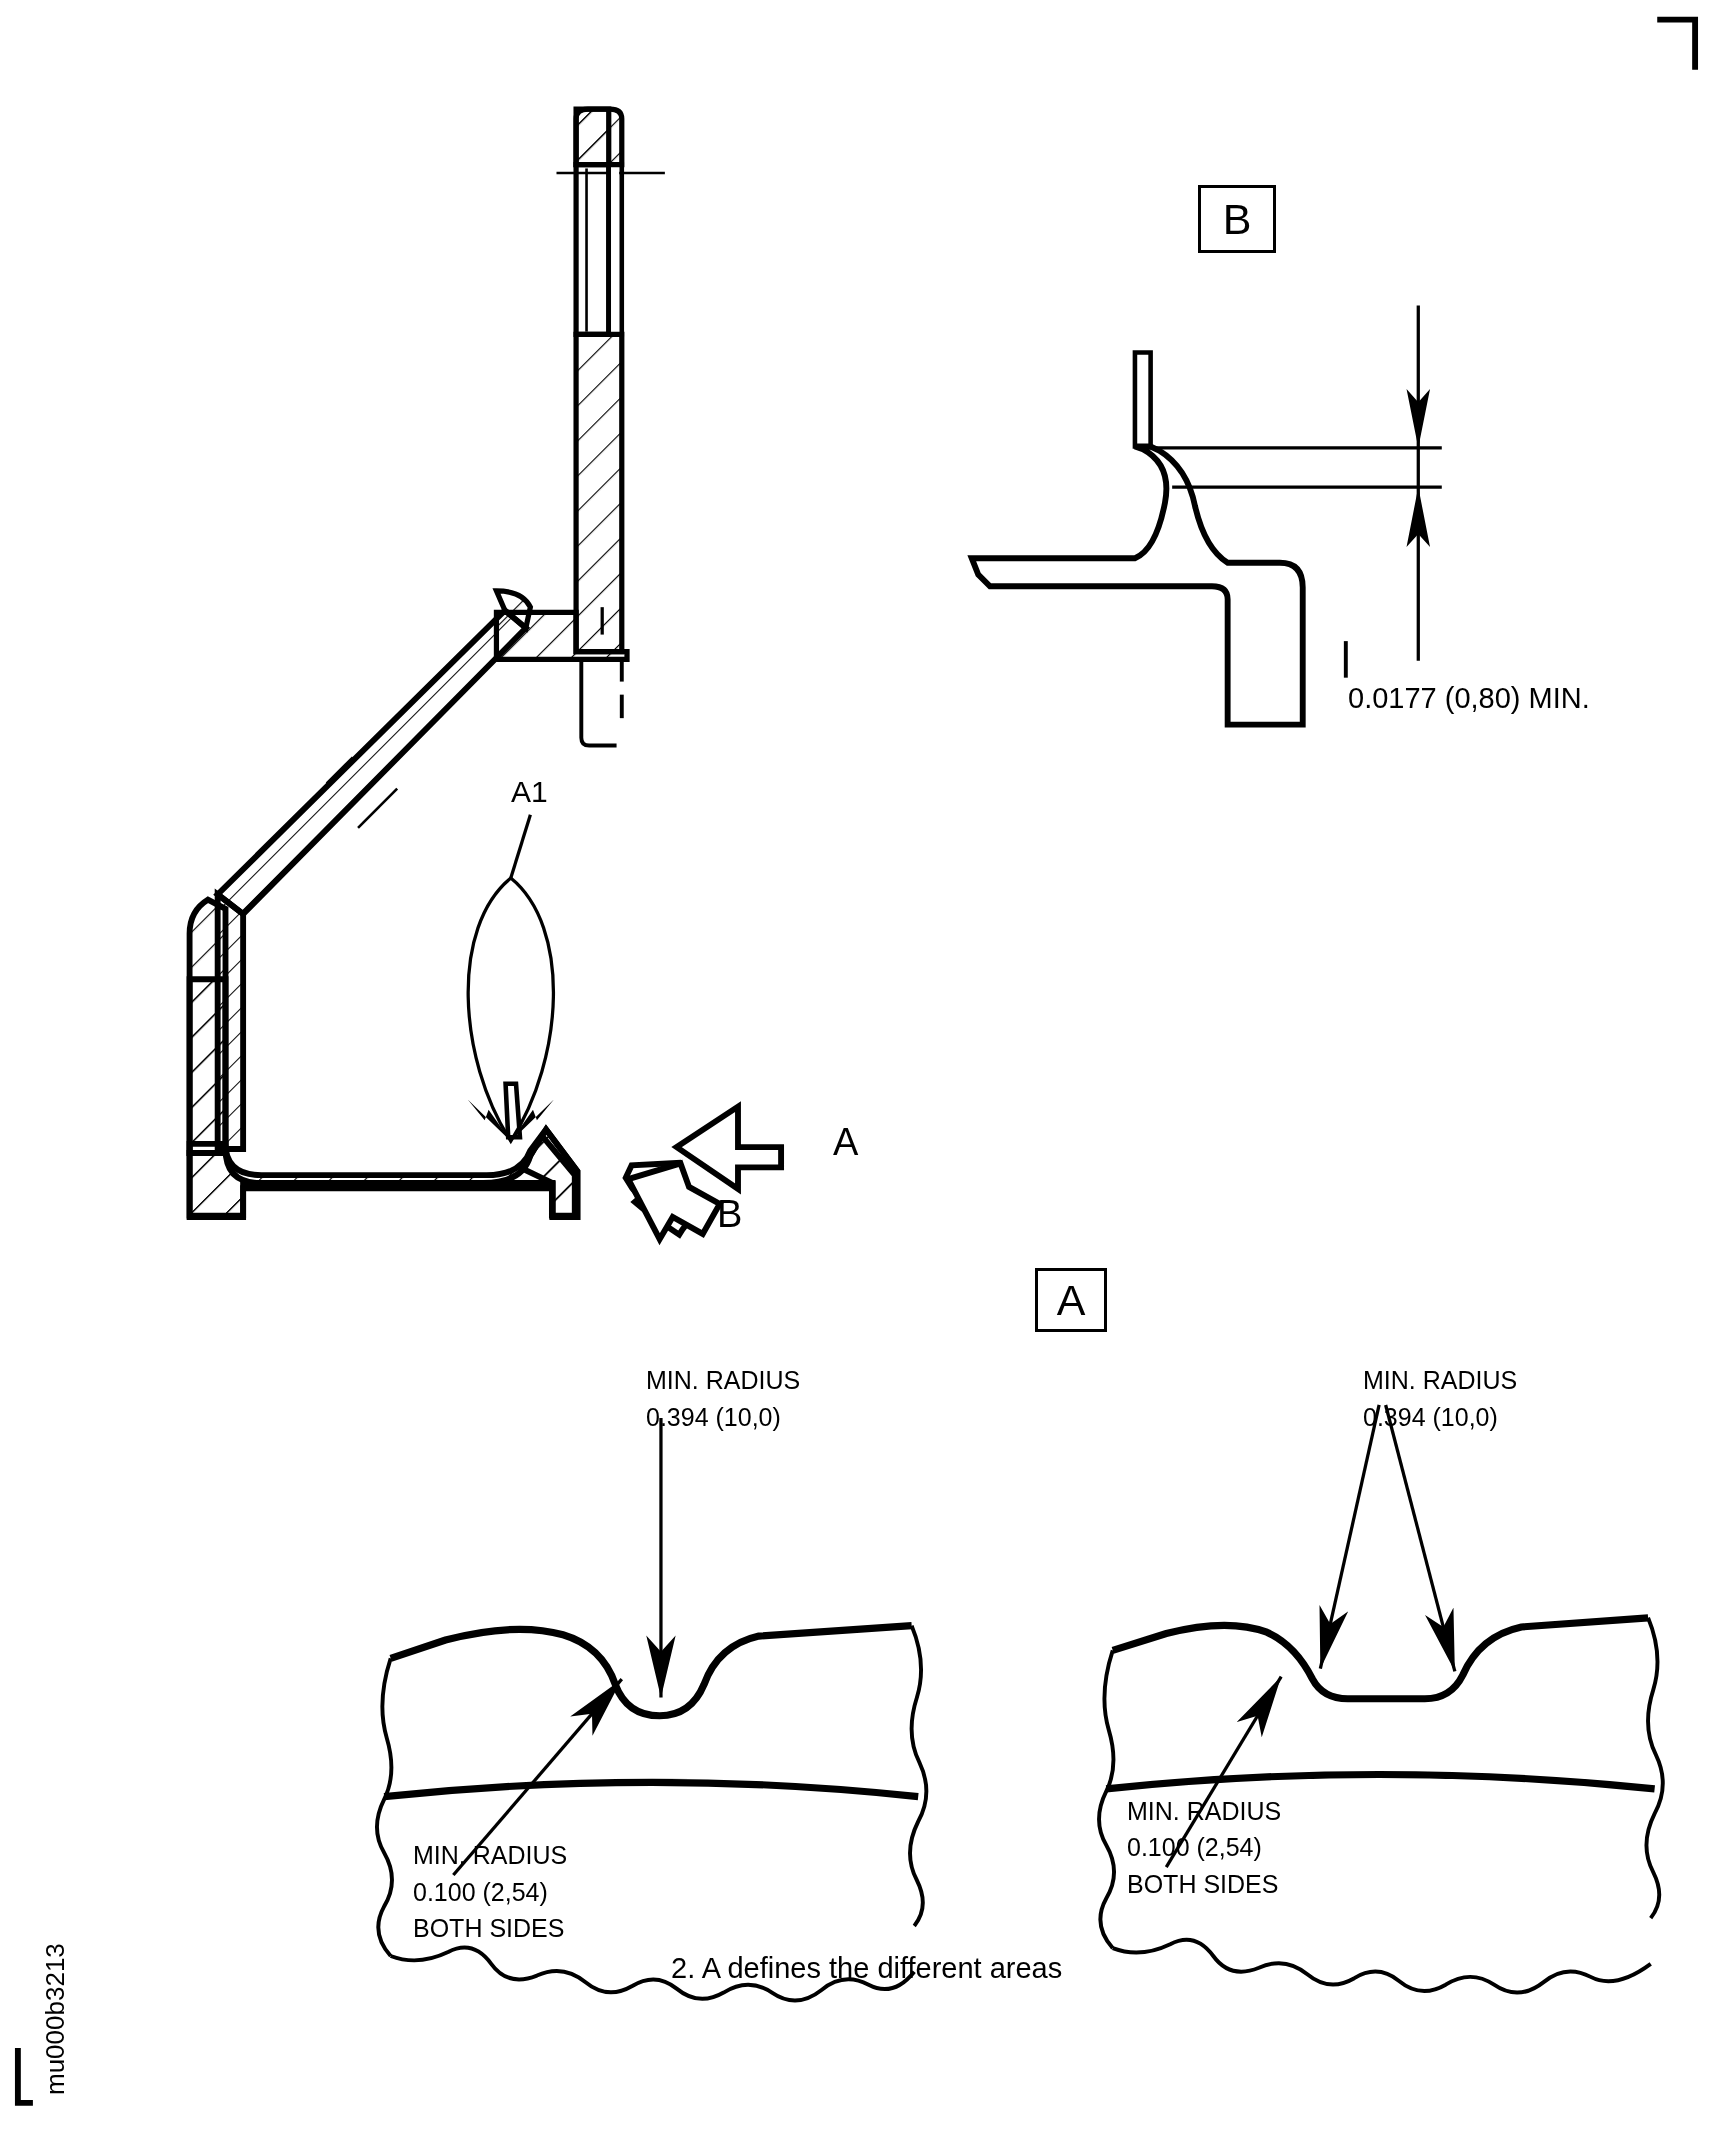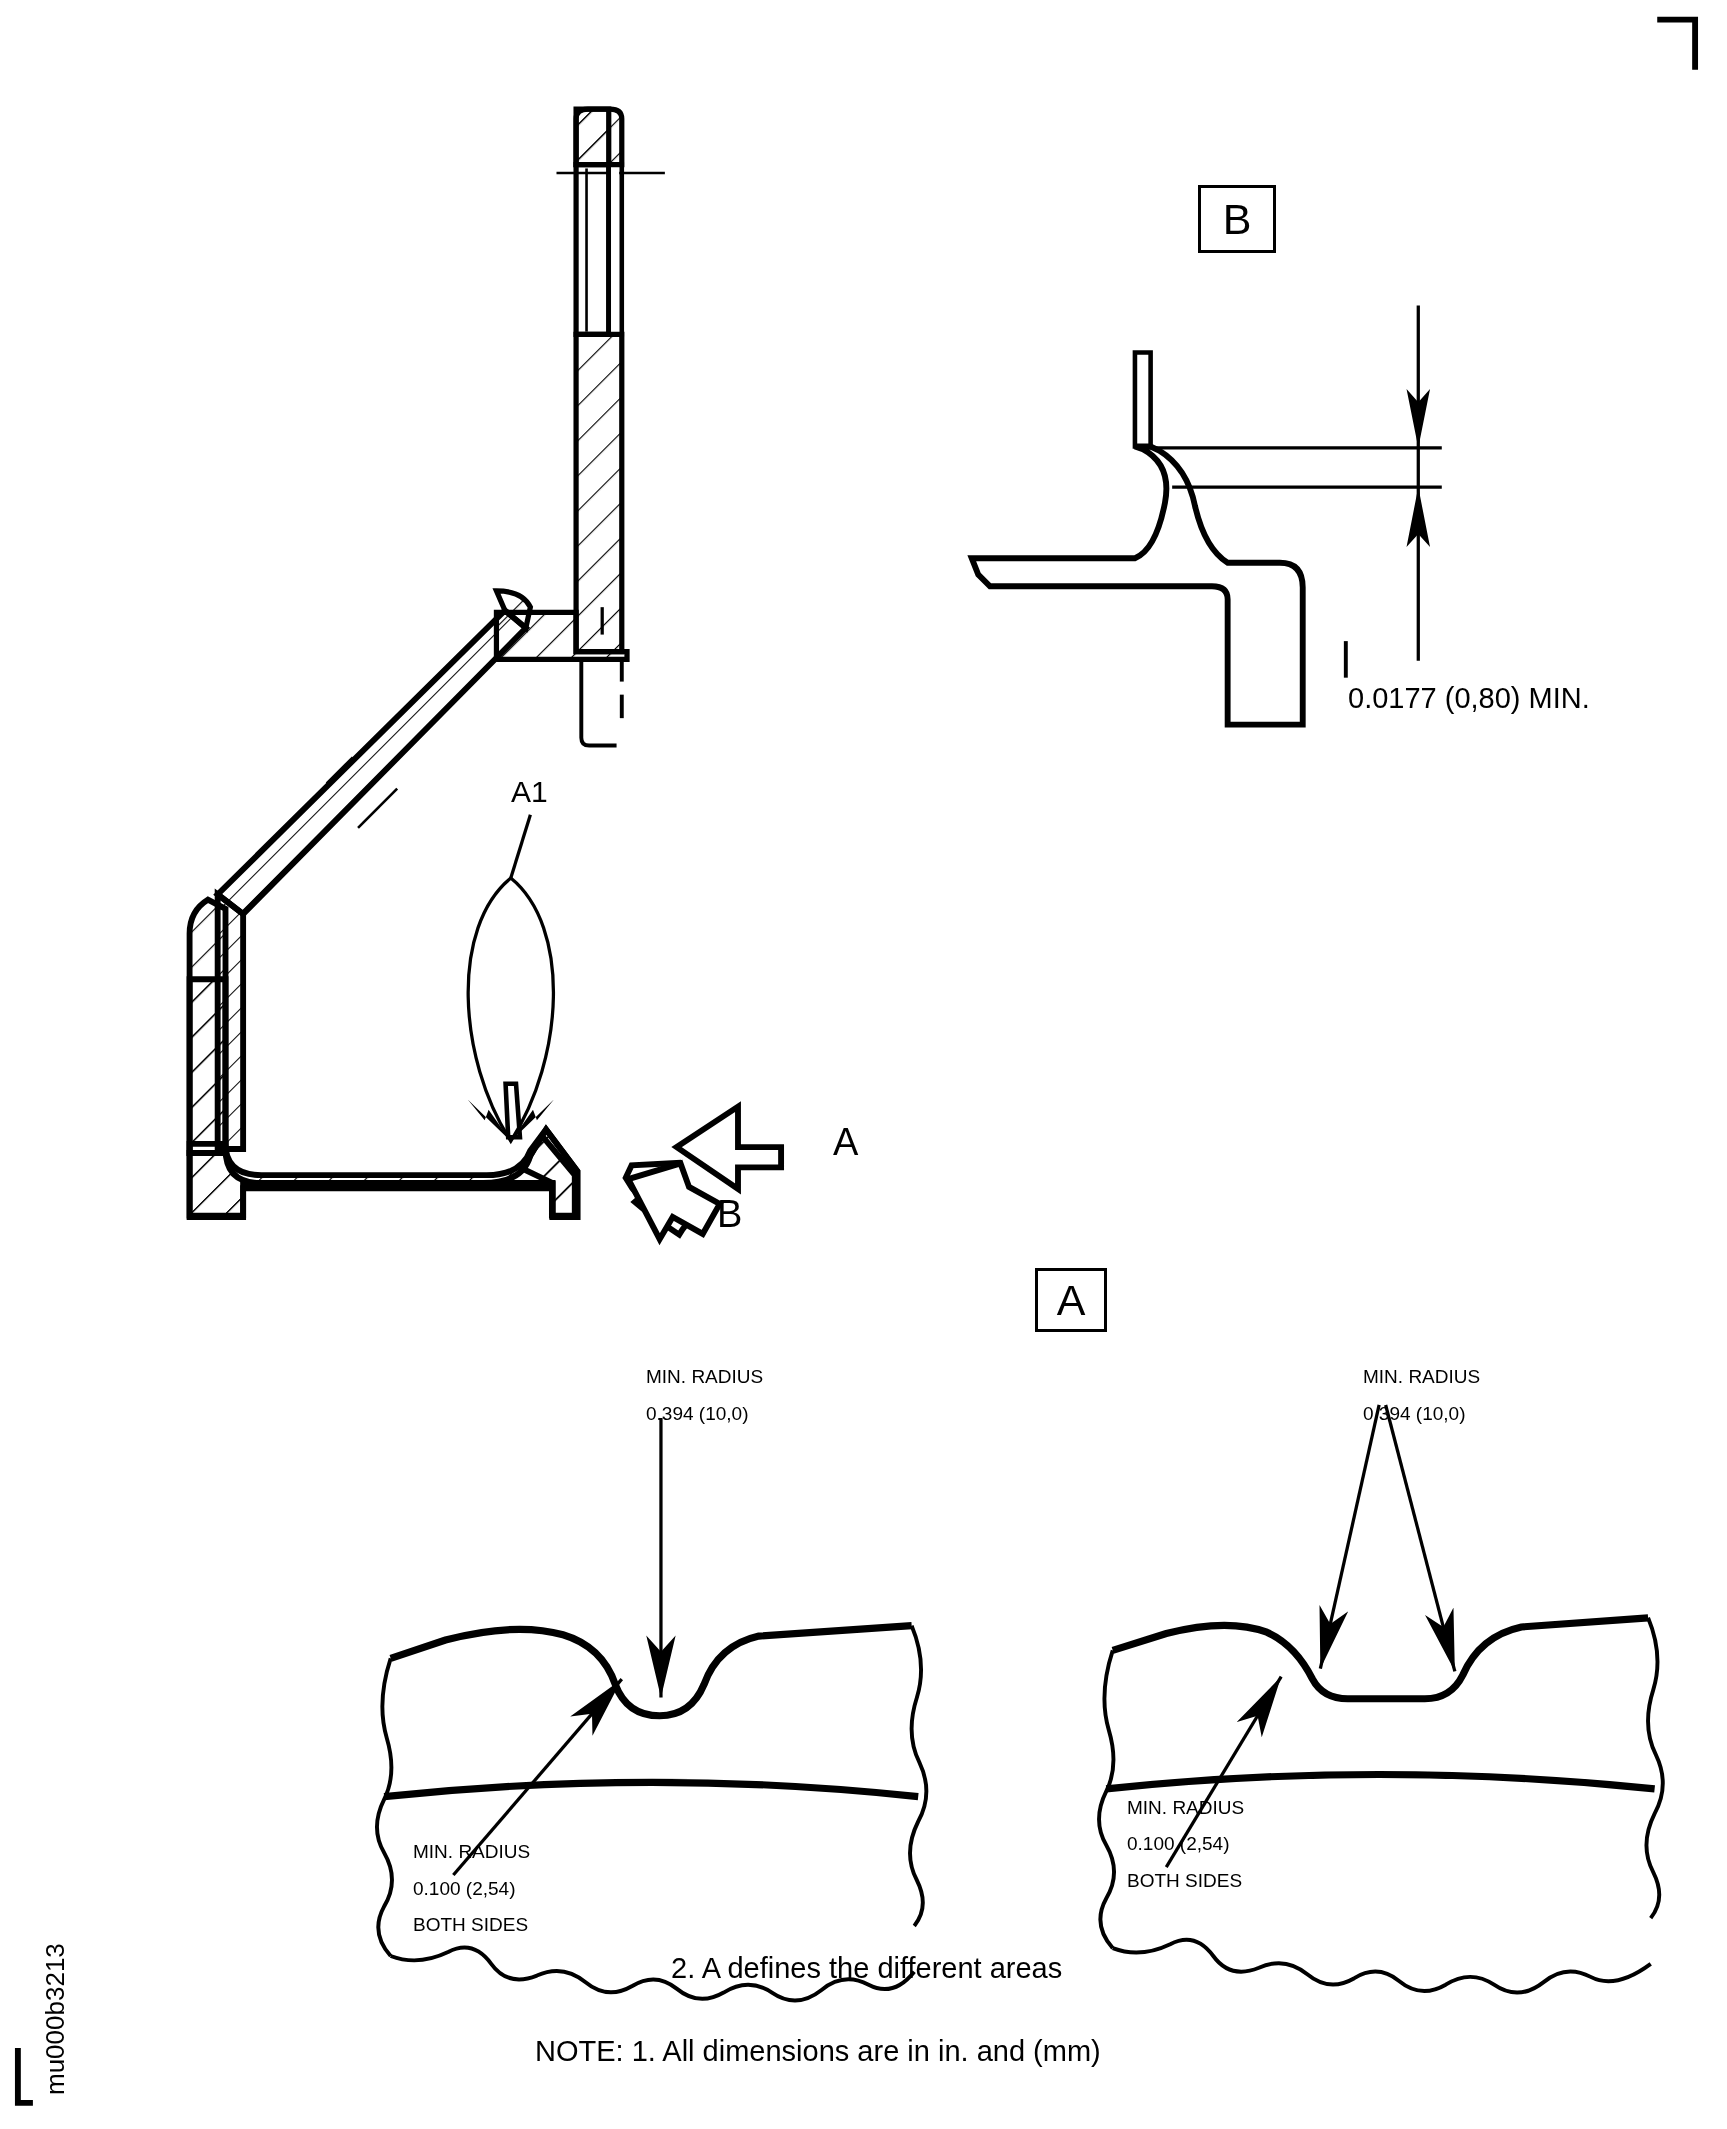--- a/index.html
+++ b/index.html
@@ -29,21 +29,21 @@
   .txt {
     position: absolute;
     white-space: pre;
     font-family: "Liberation Sans", sans-serif;
     color: #000000;
     line-height: 1.17;
     letter-spacing: 0px;
   }
   .t-dim { font-size: 29px; }
   .t-note { font-size: 29px; }
-  .t-call { font-size: 19px; }
+  .t-call { font-size: 25px; }
   .t-bubble { font-size: 30px; }
   .t-arrowlbl { font-size: 38px; }
   .t-docid {
     font-size: 26px;
     transform-origin: 0 0;
     transform: rotate(-90deg);
   }
   .detail-box {
     position: absolute;
     border: 3.9px solid #000000;
@@ -370,19 +370,18 @@
   <div class="txt t-call" style="left:413px; top:1878px;">0.100 (2,54)</div>
   <div class="txt t-call" style="left:413px; top:1914px;">BOTH SIDES</div>
 
   <div class="txt t-call" style="left:1363px; top:1366px;">MIN. RADIUS</div>
   <div class="txt t-call" style="left:1363px; top:1403px;">0.394 (10,0)</div>
 
   <div class="txt t-call" style="left:1127px; top:1797px;">MIN. RADIUS</div>
   <div class="txt t-call" style="left:1127px; top:1833px;">0.100 (2,54)</div>
   <div class="txt t-call" style="left:1127px; top:1870px;">BOTH SIDES</div>
 
-  <div class="txt t-note" style="left:535px; top:2035px;">NOTE: 1. All dimensions are in in. and (mm)</div>
   <div class="txt t-note" style="left:671px; top:1952px;">2. A defines the different areas</div>
 
   <div class="txt t-docid" style="left:40px; top:2095px;">mu000b3213</div>
 
 </div>
 
 
 </body></html>

